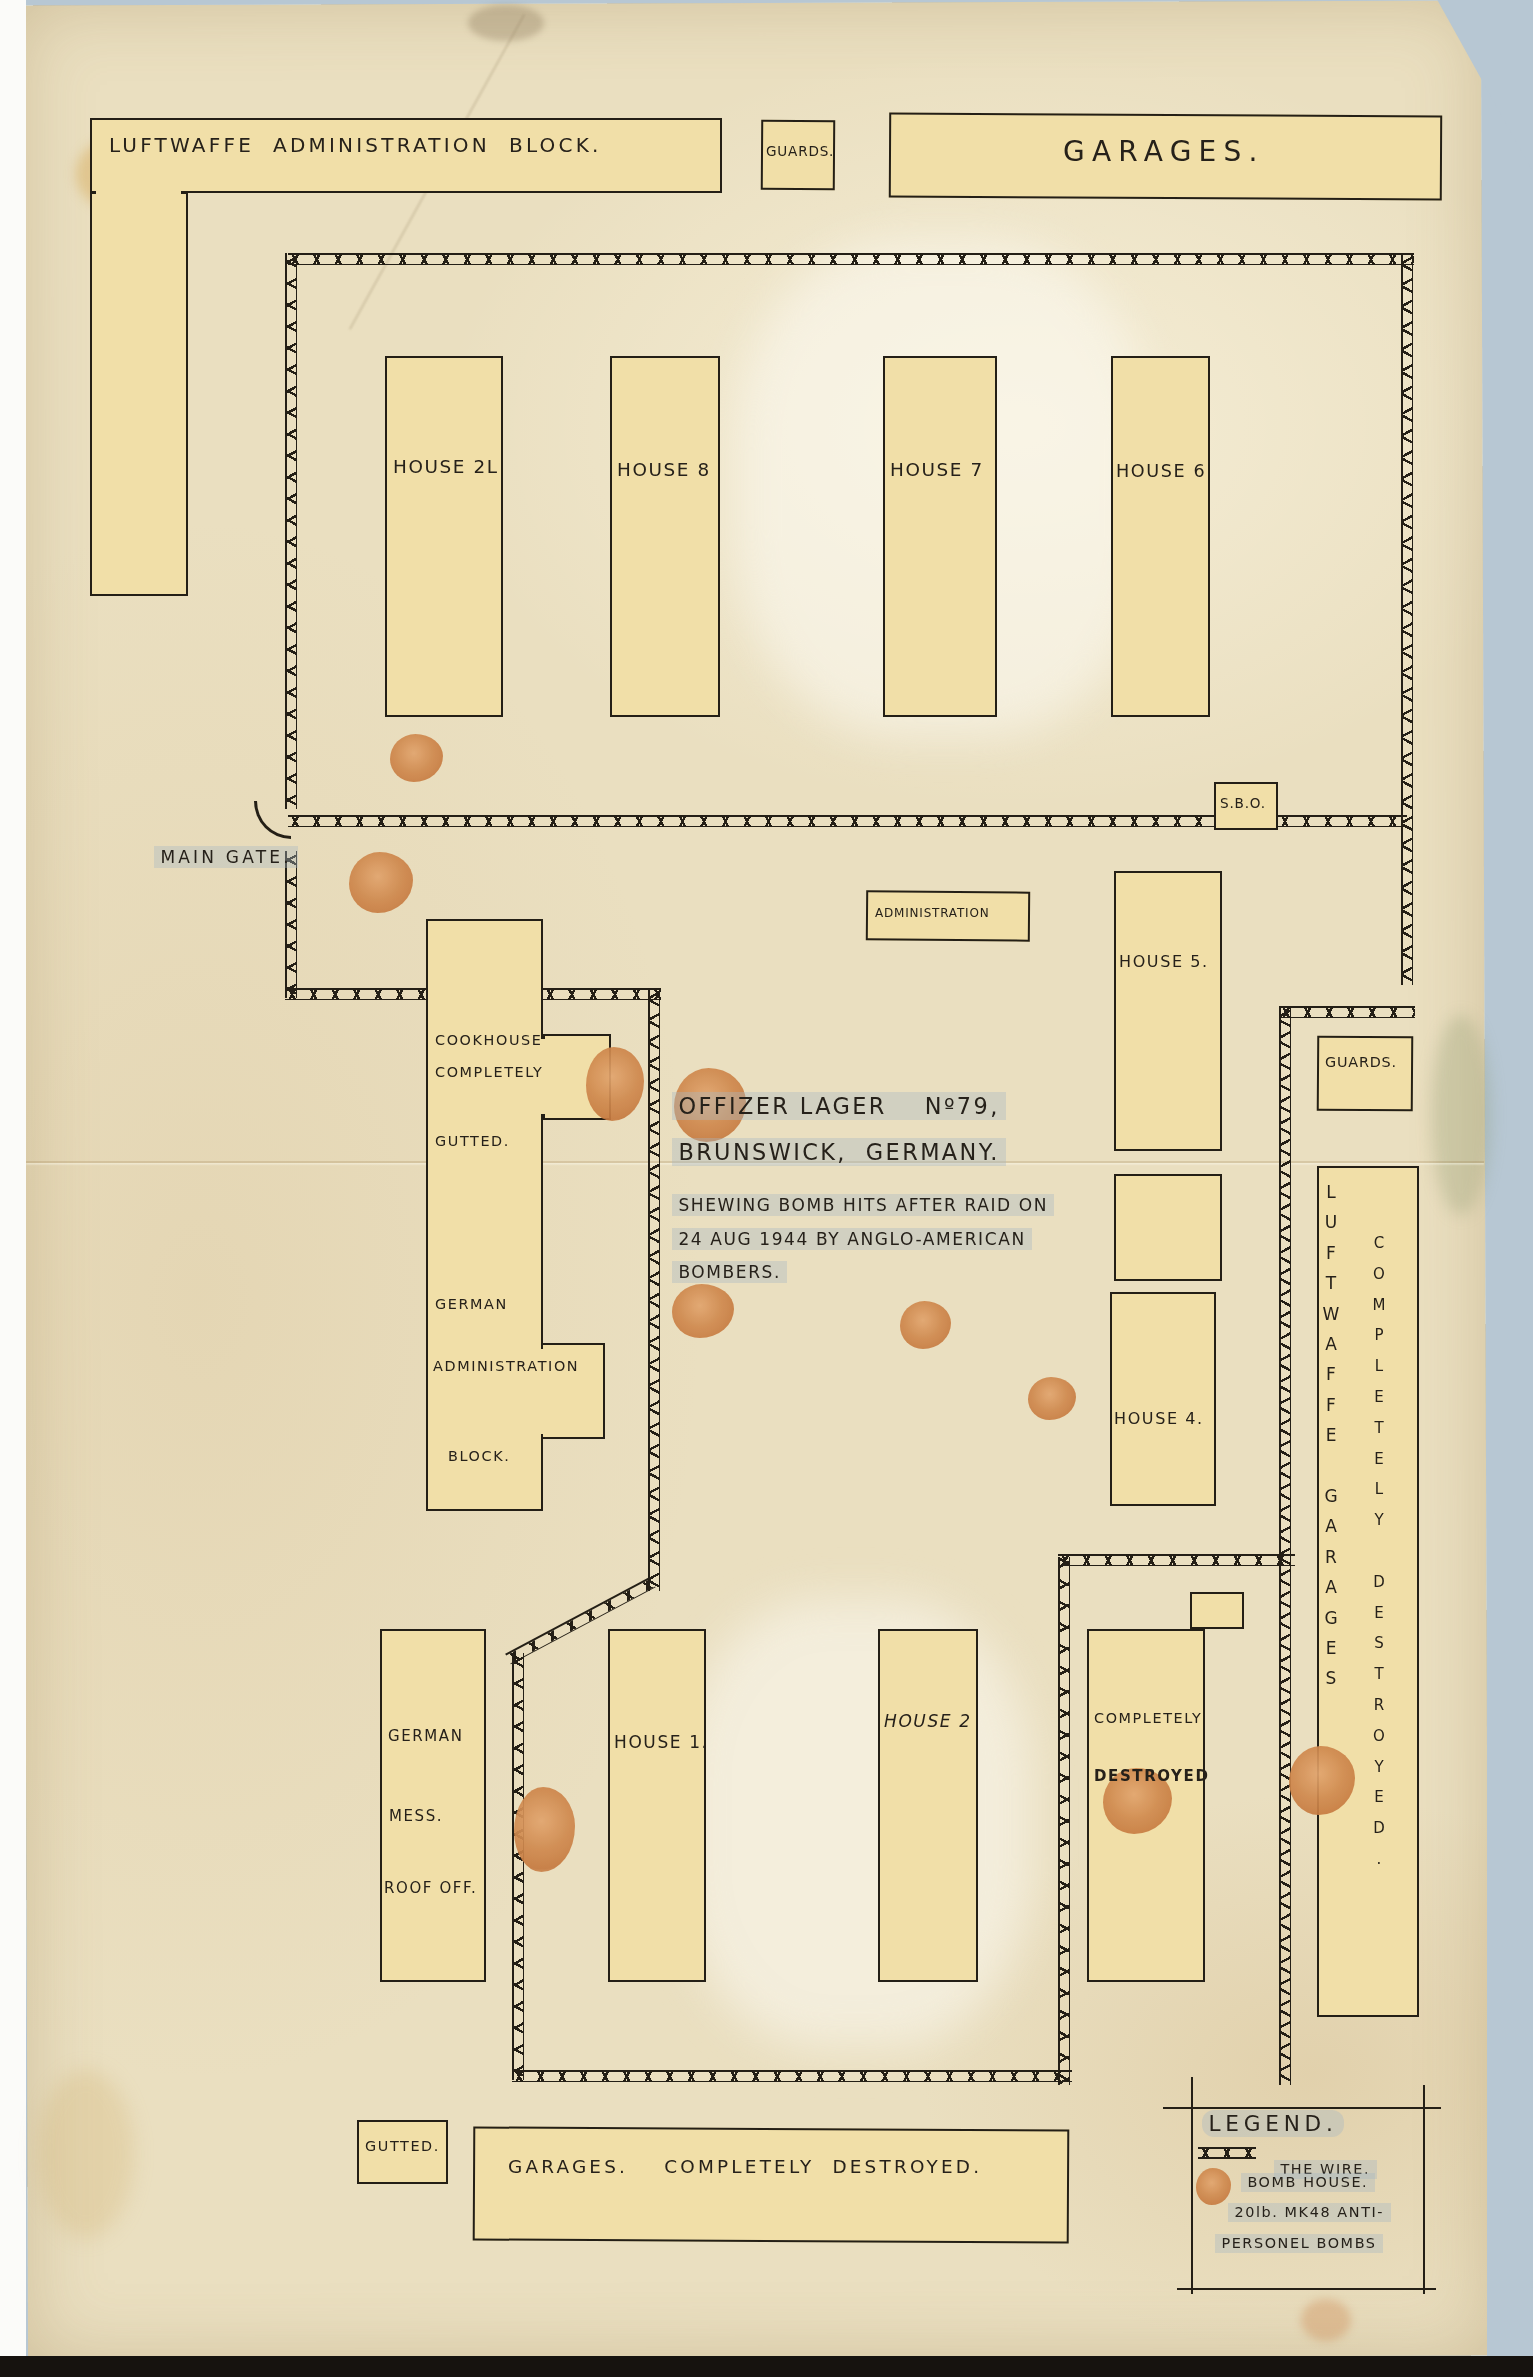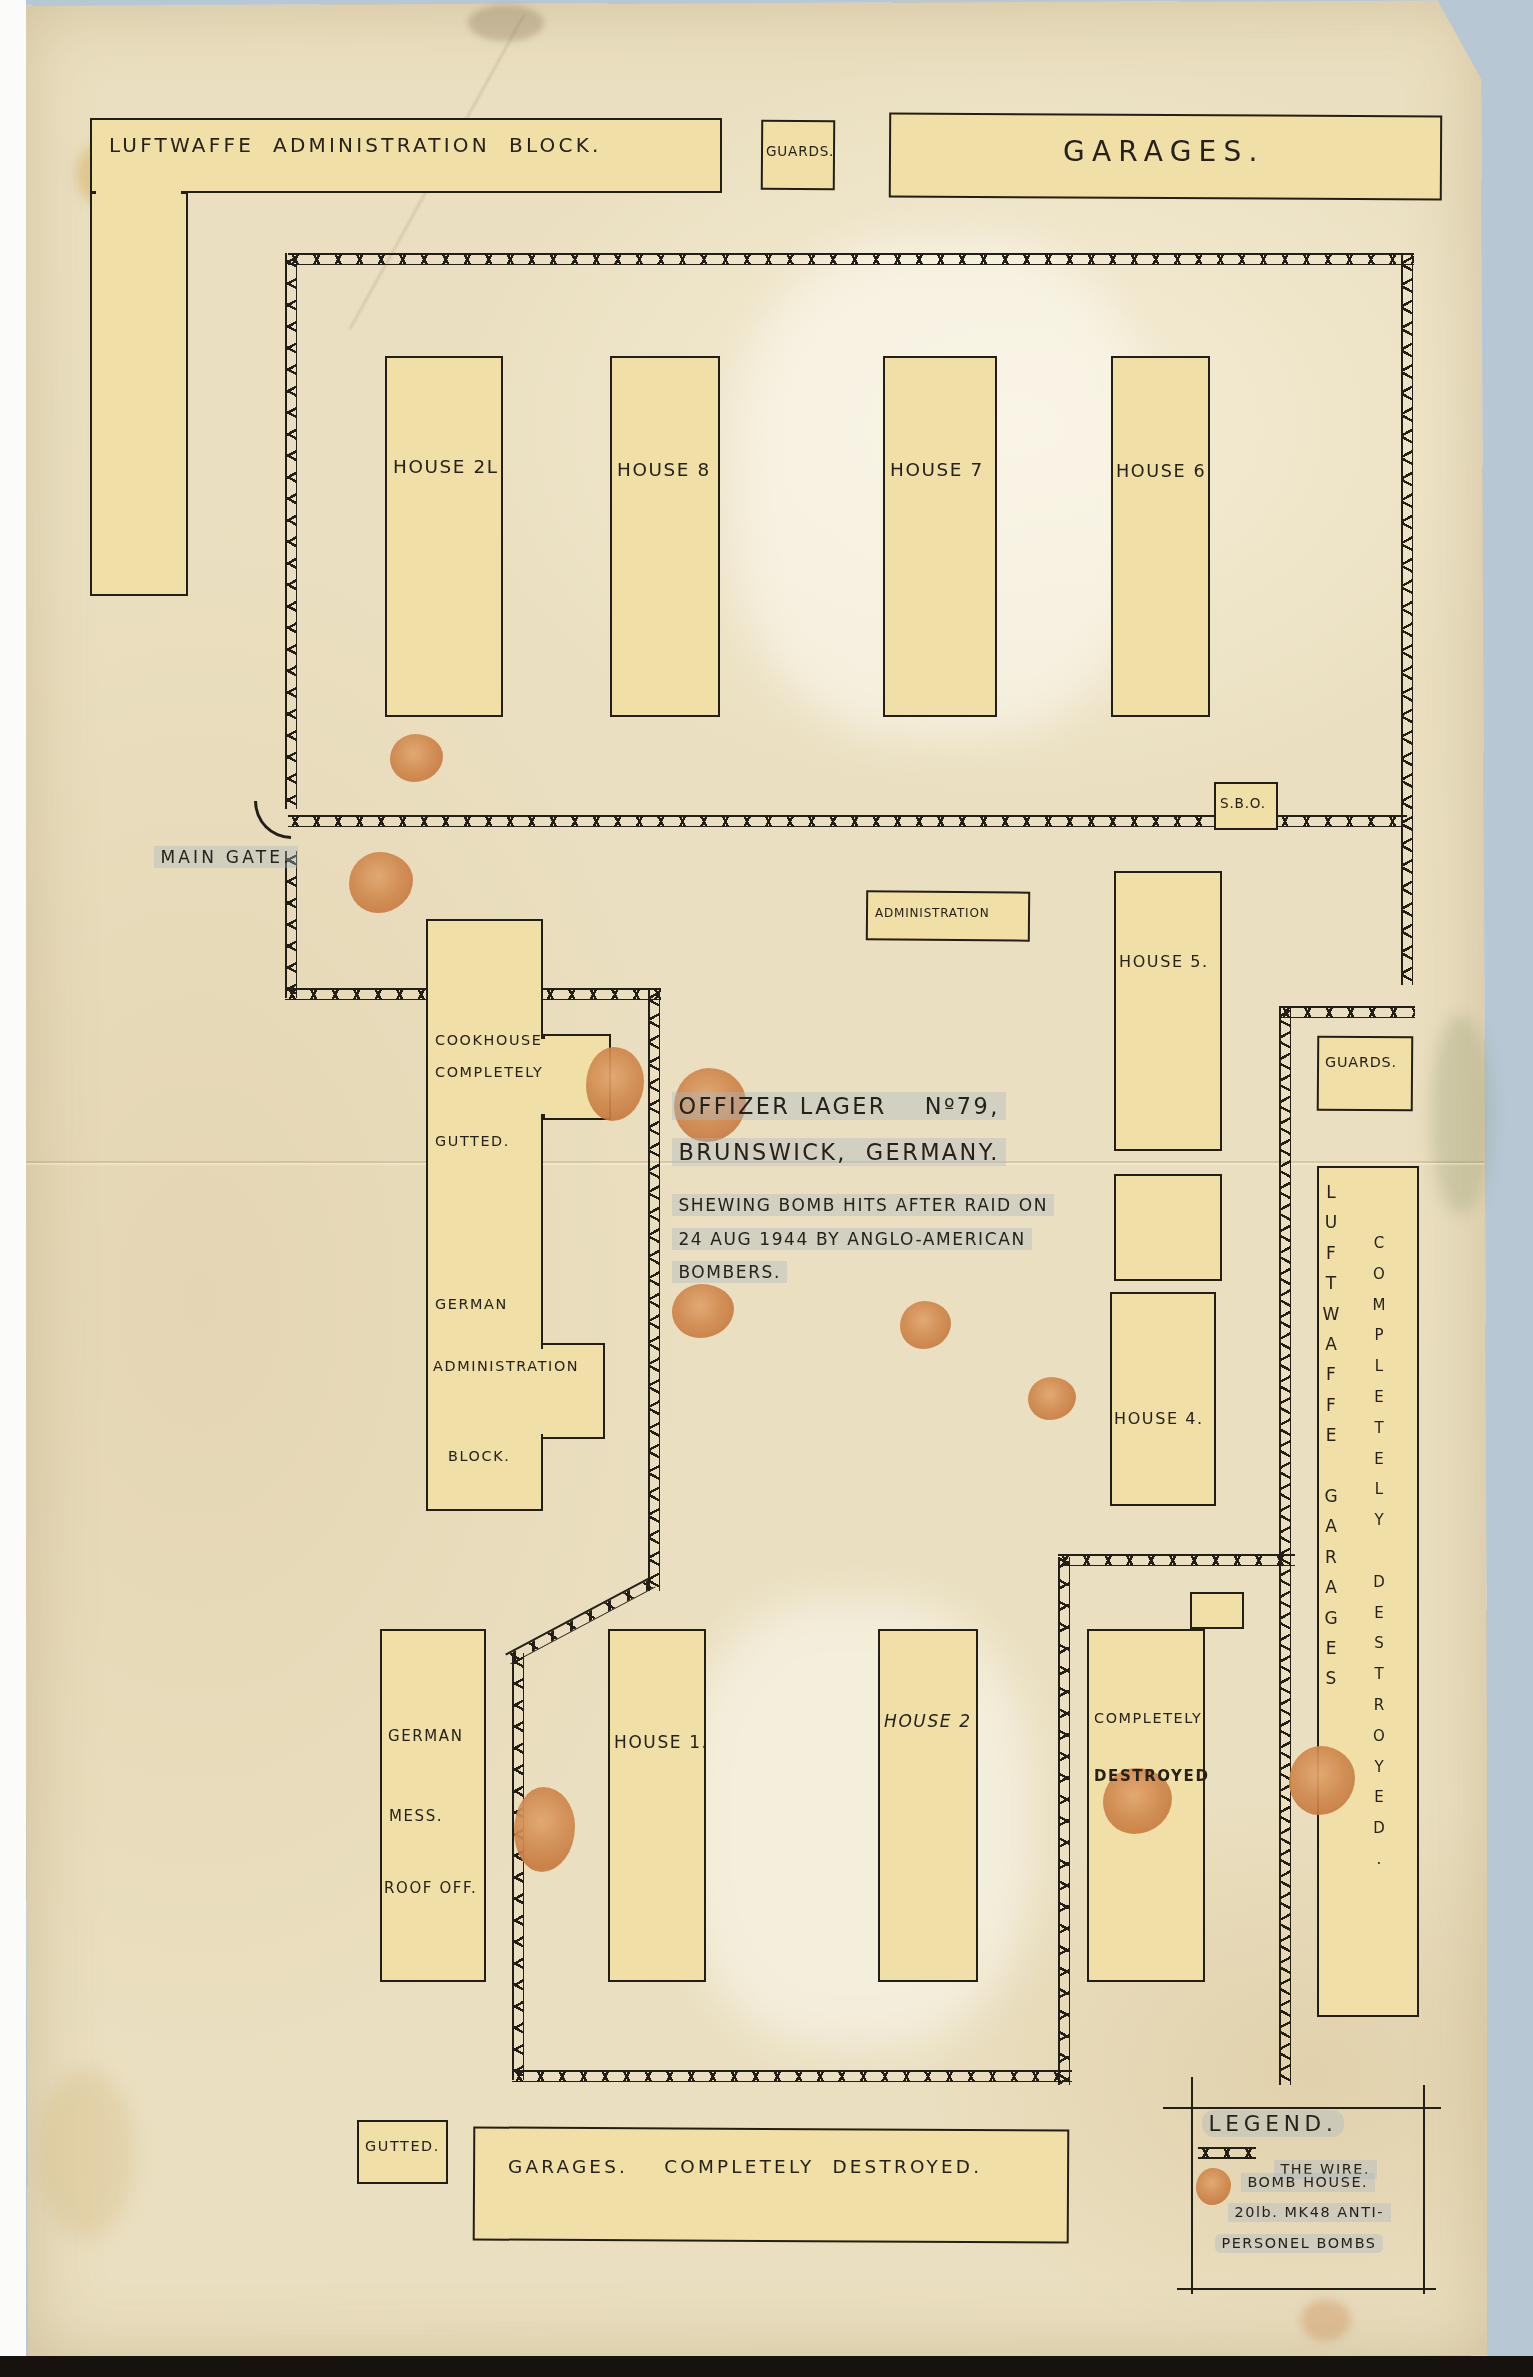--- a/index.html
+++ b/index.html
@@ -178,21 +178,21 @@
   <div class="legend-line" style="left:1423px;top:2085px;width:2.4px;height:209px;"></div>
   <div class="legend-line" style="left:1163px;top:2107px;width:278px;height:1.6px;"></div>
   <div class="legend-line" style="left:1177px;top:2288px;width:259px;height:2.4px;"></div>
 
   <div class="lbl wash" style="left:1202px;top:2110px;font-size:21.6px;letter-spacing:4.8px;border-radius:12px;">LEGEND.</div>
   <div class="fence fh" style="left:1198px;top:2147px;width:58px;z-index:6;border-bottom:2.4px solid #241f16;"></div>
   <div class="lbl wash" style="left:1274px;top:2144px;font-size:14.4px;margin-top:16px;">THE WIRE.</div>
   <div class="crater" style="left:1196px;top:2168px;width:35px;height:37px;"></div>
   <div class="lbl wash" style="left:1241px;top:2173px;font-size:14.4px;">BOMB HOUSE.</div>
   <div class="lbl wash" style="left:1228px;top:2203px;font-size:14.4px;">20lb. MK48 ANTI-</div>
-  <div class="lbl wash" style="left:1215px;top:2234px;font-size:14.4px;border-radius:6px;">PERSONEL BOMBS</div>
+  <div class="lbl wash" style="left:1215px;top:2234px;font-size:14.4px;">PERSONEL BOMBS</div>
 
 <div class="crater" style="left: 390px; top: 734px; width: 53px; height: 48px;"></div>
     <div class="crater" style="left: 349px; top: 852px; width: 64px; height: 61px;"></div>
     <div class="crater" style="left: 586px; top: 1047px; width: 58px; height: 74px;"></div>
     <div class="crater" style="left: 674px; top: 1068px; width: 72px; height: 74px;"></div>
     <div class="crater" style="left: 672px; top: 1284px; width: 62px; height: 54px;"></div>
     <div class="crater" style="left: 900px; top: 1301px; width: 51px; height: 48px;"></div>
     <div class="crater" style="left: 1028px; top: 1377px; width: 48px; height: 43px;"></div>
     <div class="crater" style="left: 514px; top: 1787px; width: 61px; height: 85px;"></div>
     <div class="crater" style="left: 1103px; top: 1768px; width: 69px; height: 66px;"></div>

